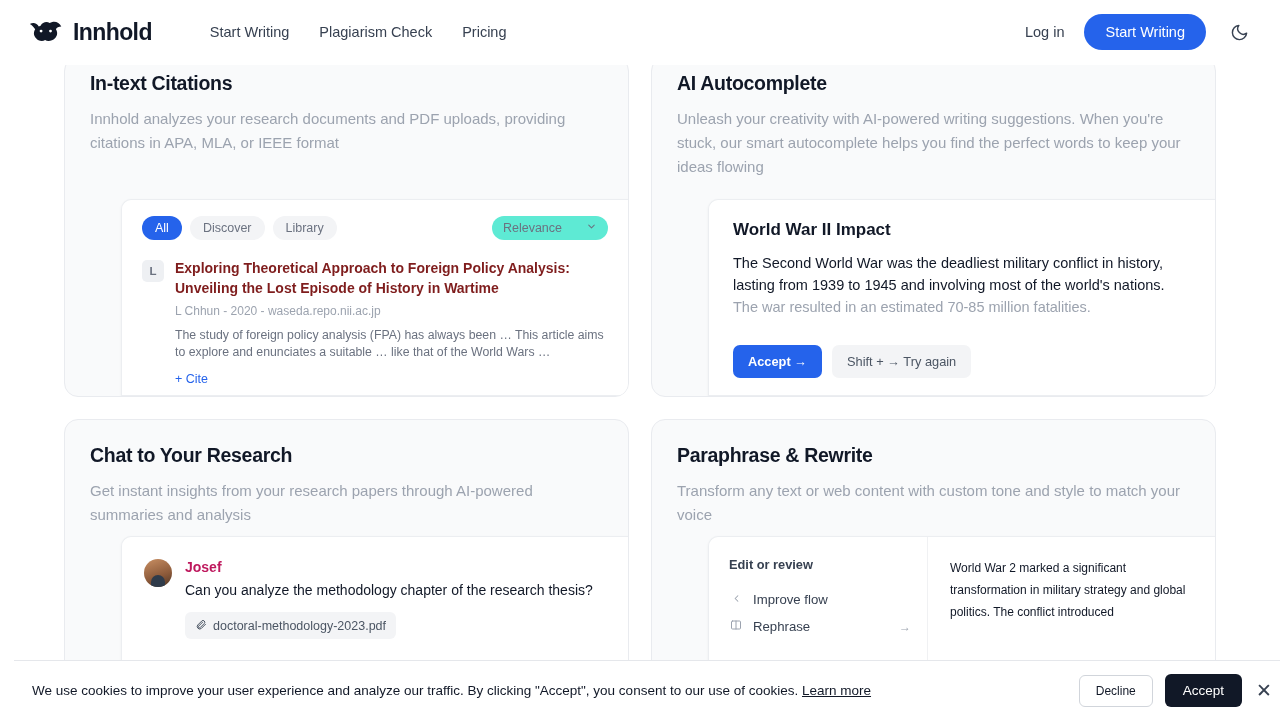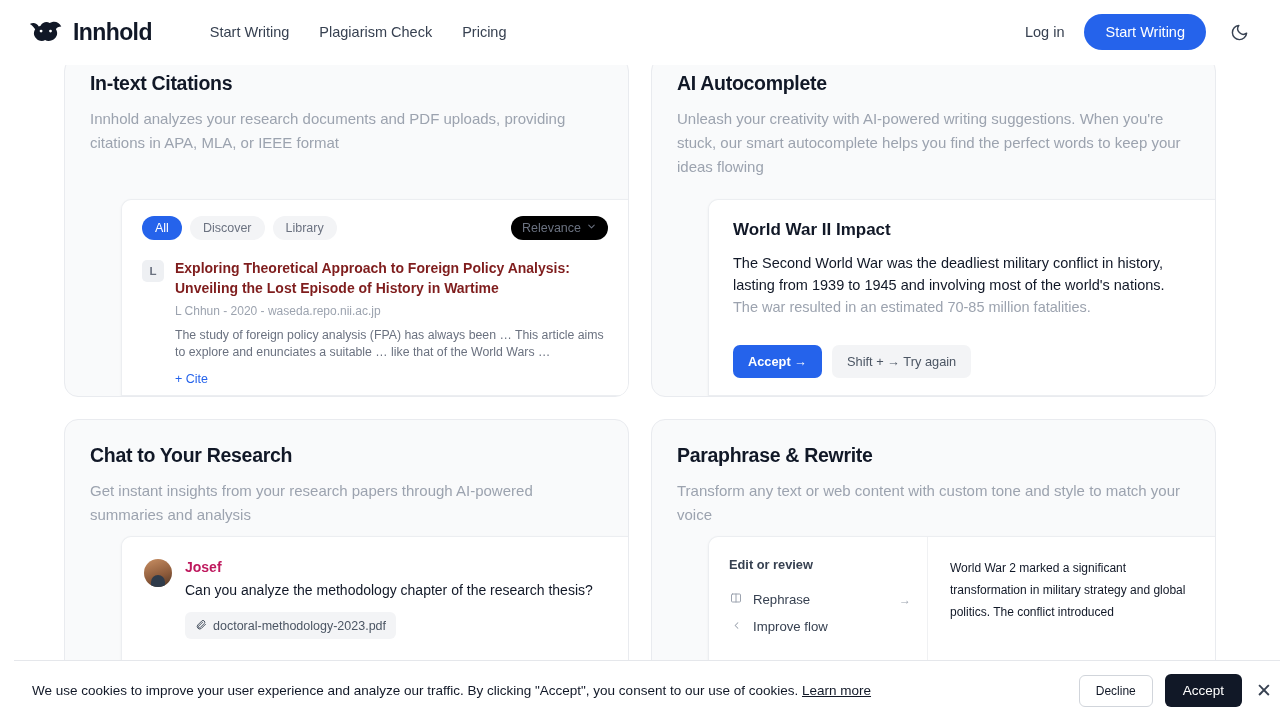--- a/index.html
+++ b/index.html
@@ -96,22 +96,22 @@
     border-right: none;
     border-radius: 10px 0 0 0;
   }
   .chips { display: flex; align-items: center; gap: 8px; }
   .chip {
     font-size: 12.5px; padding: 5px 13px; border-radius: 14px;
     background: #f3f4f6; color: #6b7280; cursor: pointer; font-weight: 500;
   }
   .chip.active { background: #2563eb; color: #fff; }
   .chip-select {
-    margin-left: auto; display: flex; align-items: center; gap: 5px;
-    background: #000000; color: #6b7280; font-size: 12.5px;
+    margin-left: auto; display: flex; align-items: center; gap: 24px;
+    background: #5eead4; color: #6b7280; font-size: 12.5px;
     padding: 5px 11px; border-radius: 14px; cursor: pointer;
   }
   .result { display: flex; gap: 11px; margin-top: 18px; }
   .result-badge {
     width: 22px; height: 22px; border-radius: 5px; background: #eef0f3;
     color: #6b7280; font-size: 11.5px; font-weight: 600;
     display: flex; align-items: center; justify-content: center; flex: none;
     margin-top: 2px;
   }
   .result-title {
@@ -348,37 +348,37 @@
         <h3>Paraphrase &amp; Rewrite</h3>
         <p class="desc">Transform any text or web content with custom tone and style to match your voice</p>
       </div>
 
       <div class="mock mock-para">
         <div class="para-left">
           <p class="para-left-title">Edit or review</p>
 
           <div class="para-item">
             <span class="ic">
+              <svg viewBox="0 0 24 24" width="11" height="11" fill="none" stroke="currentColor" stroke-width="2.2" stroke-linecap="round" stroke-linejoin="round">
+                  <path d="M15 6l-6 6 6 6"></path>
+                </svg>
+            </span>
+            <span>Improve flow</span>
+          </div>
+
+          <div class="para-item">
+            <span class="ic">
               <svg viewBox="0 0 24 24" width="12" height="12" fill="none" stroke="currentColor" stroke-width="2" stroke-linecap="round" stroke-linejoin="round">
                   <rect x="3" y="4" width="18" height="16" rx="2"></rect>
                   <path d="M12 4v16"></path>
                 </svg>
             </span>
             <span>Rephrase</span>
             <span class="arrow">→</span>
           </div>
-
-          <div class="para-item">
-            <span class="ic">
-              <svg viewBox="0 0 24 24" width="11" height="11" fill="none" stroke="currentColor" stroke-width="2.2" stroke-linecap="round" stroke-linejoin="round">
-                  <path d="M15 6l-6 6 6 6"></path>
-                </svg>
-            </span>
-            <span>Improve flow</span>
-          </div>
         </div>
 
         <div class="para-right">World War 2 marked a significant transformation in military strategy and global politics. The conflict introduced</div>
       </div>
     </section>
   </div>
 </div>
 
 <div class="cookie">
   <div class="cookie-text">

